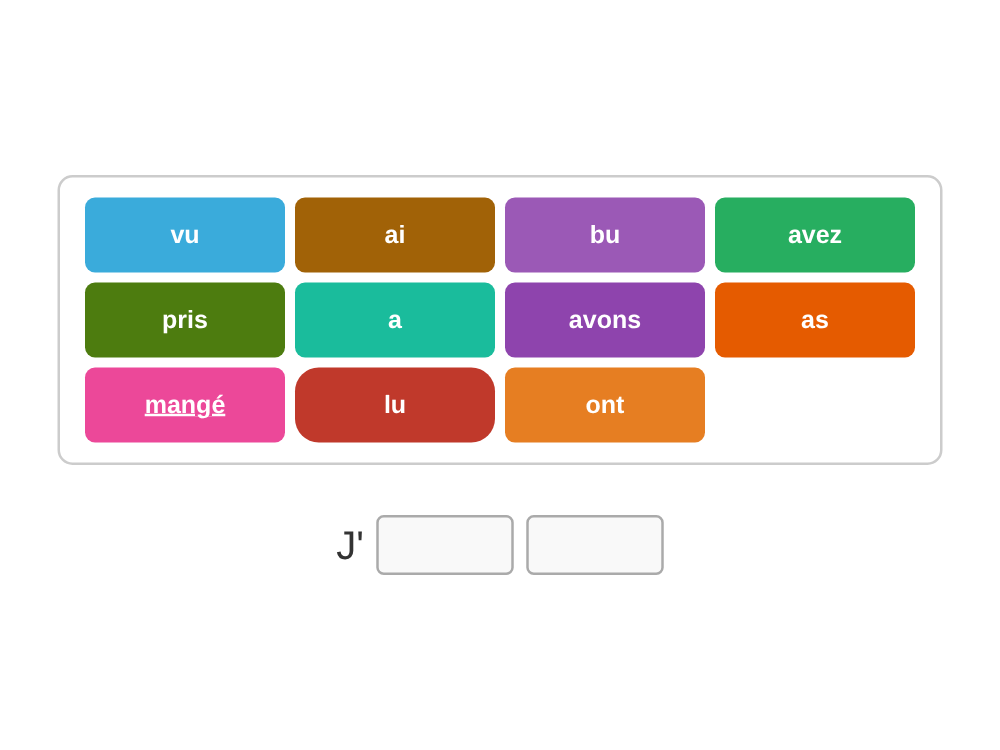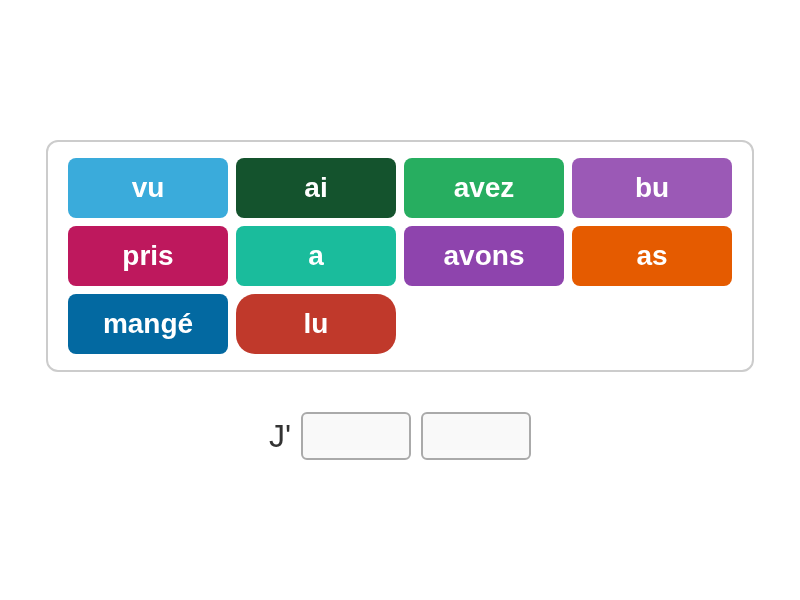--- a/index.html
+++ b/index.html
@@ -24,21 +24,21 @@
       grid-template-rows: repeat(3, 60px);
       gap: 8px;
       margin-bottom: 40px;
     }
 
     .word-tile {
       border-radius: 8px;
       display: flex;
       align-items: center;
       justify-content: center;
-      font-size: 28px;
+      font-size: 20px;
       font-weight: bold;
       color: #ffffff;
       cursor: pointer;
       user-select: none;
     }
 
     .sentence-area {
       display: flex;
       align-items: center;
       gap: 10px;
@@ -58,28 +58,29 @@
     .sentence-text {
       font-size: 32px;
       color: #333333;
     }
   </style>
 </head>
 <body>
 
 <div class="word-bank">
     <div class="word-tile" style="background-color: rgb(58, 171, 219);">vu</div>
-    <div class="word-tile" style="background-color: #14532d;">ai</div>
+    <div class="word-tile" style="background-color: #a16207;">ai</div>
+    <div class="word-tile" style="background-color: rgb(155, 89, 182);">bu</div>
     <div class="word-tile" style="background-color: rgb(39, 174, 96);">avez</div>
-    <div class="word-tile" style="background-color: rgb(155, 89, 182);">bu</div>
-    <div class="word-tile" style="background-color: #be185d;">pris</div>
+    <div class="word-tile" style="background-color: #4d7c0f;">pris</div>
     <div class="word-tile" style="background-color: rgb(26, 188, 156);">a</div>
     <div class="word-tile" style="background-color: rgb(142, 68, 173);">avons</div>
     <div class="word-tile" style="background-color: rgb(229, 91, 0);">as</div>
-    <div class="word-tile" style="background-color: #0369a1;">mangé</div>
+    <div class="word-tile" style="background-color: #ec4899; text-decoration: underline;">mangé</div>
     <div class="word-tile" style="background-color: rgb(192, 57, 43); border-radius: 19px;">lu</div>
+    <div class="word-tile" style="background-color: rgb(230, 126, 34);">ont</div>
   </div>
 
 <div class="sentence-area">
   <span class="sentence-text">J'</span>
   <div class="drop-box"></div>
   <div class="drop-box"></div>
 </div>
 
 </body></html>

